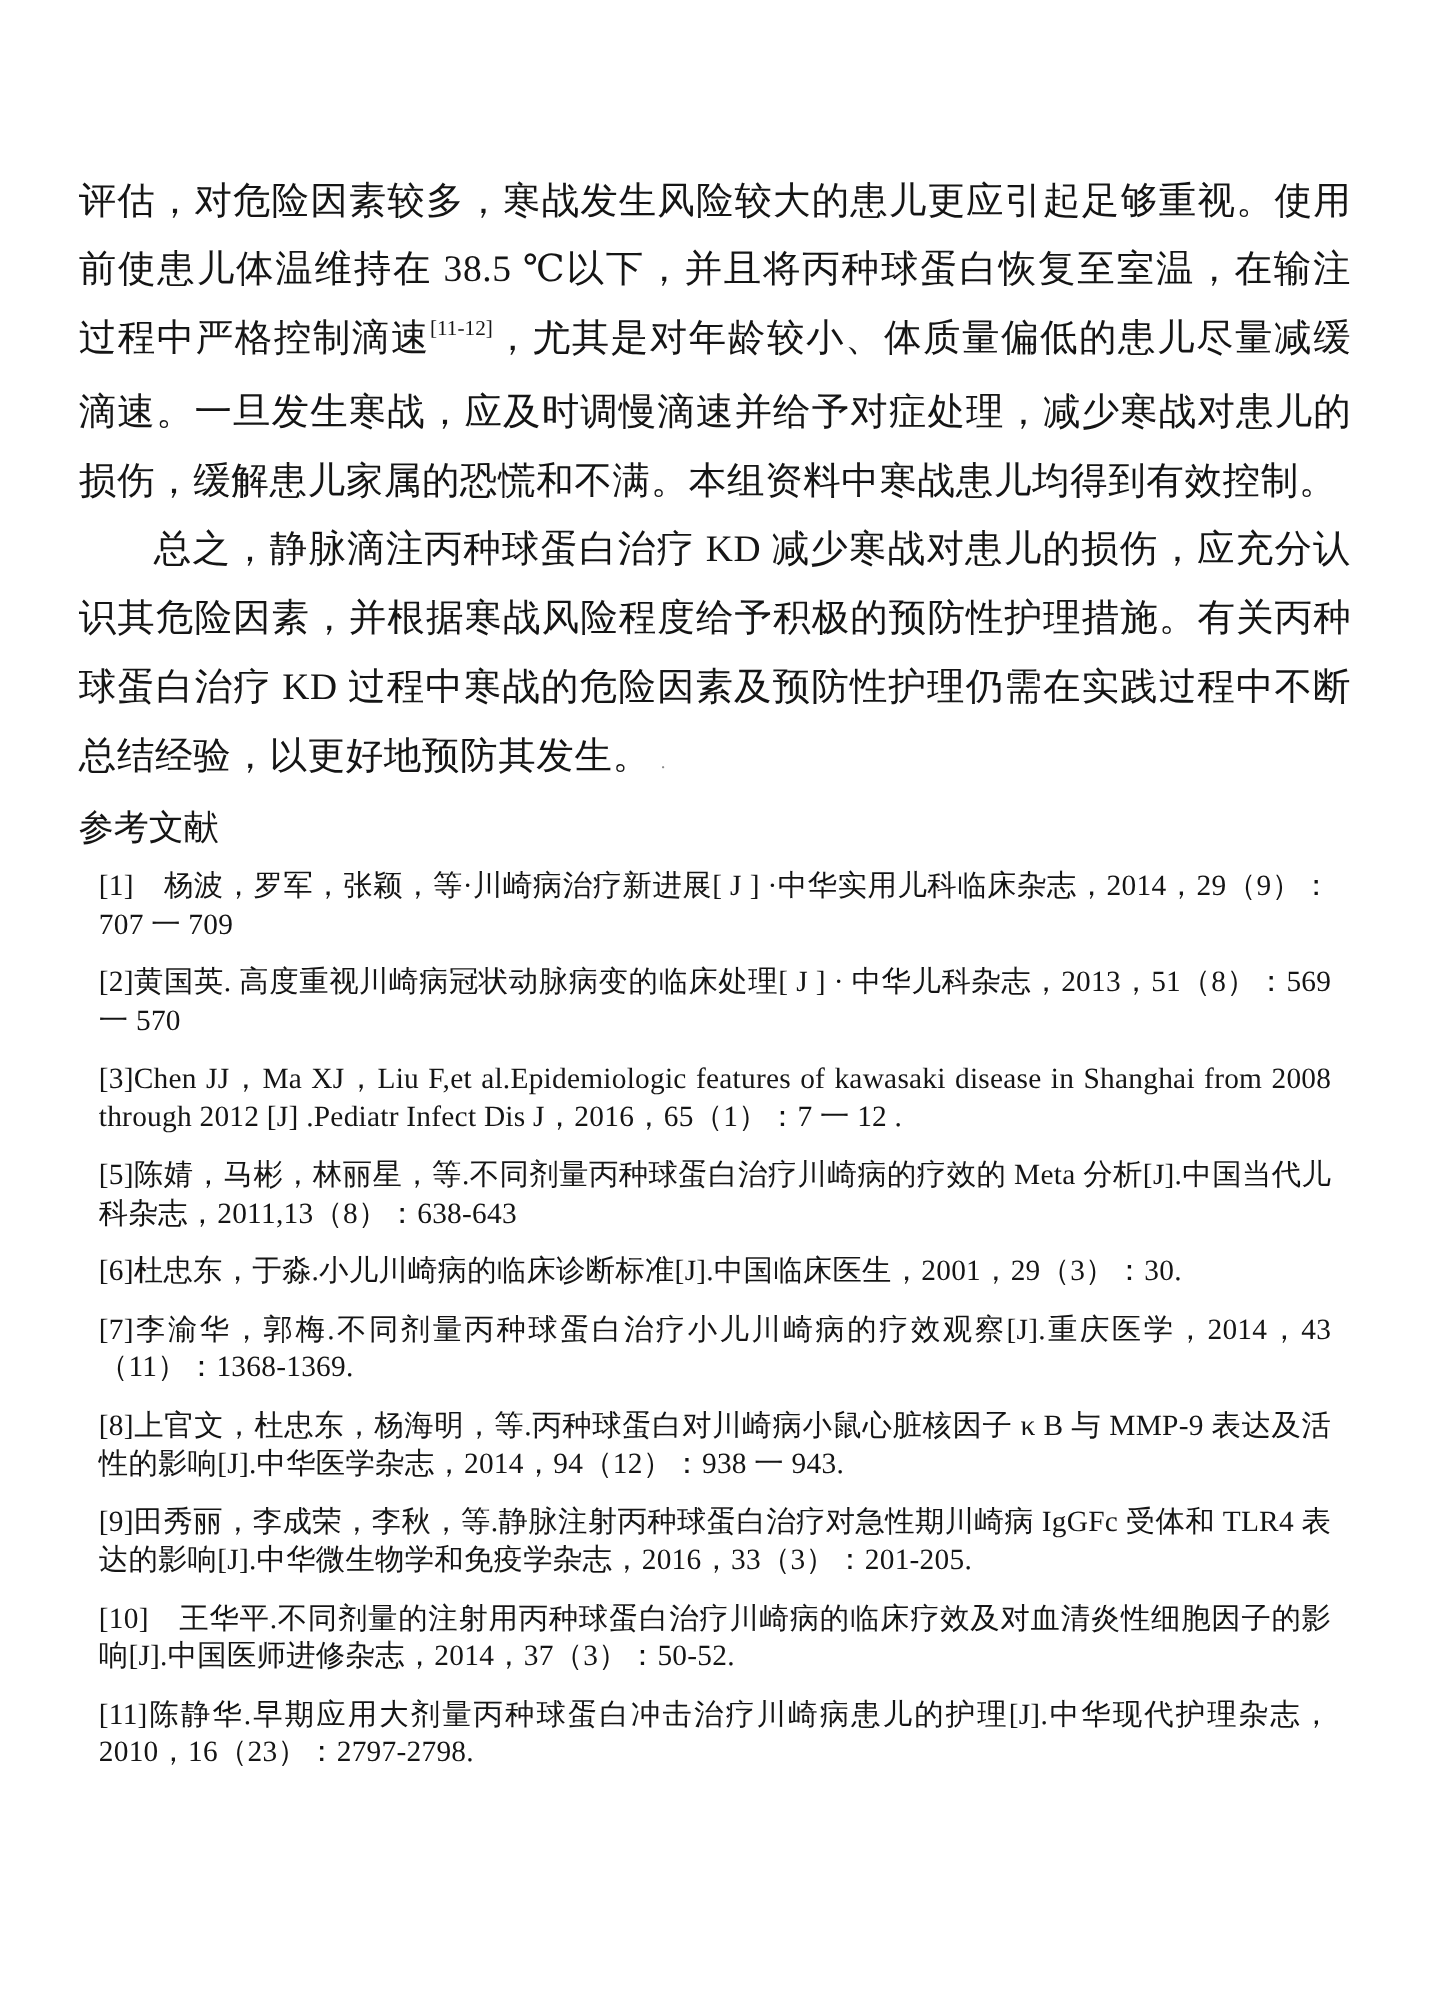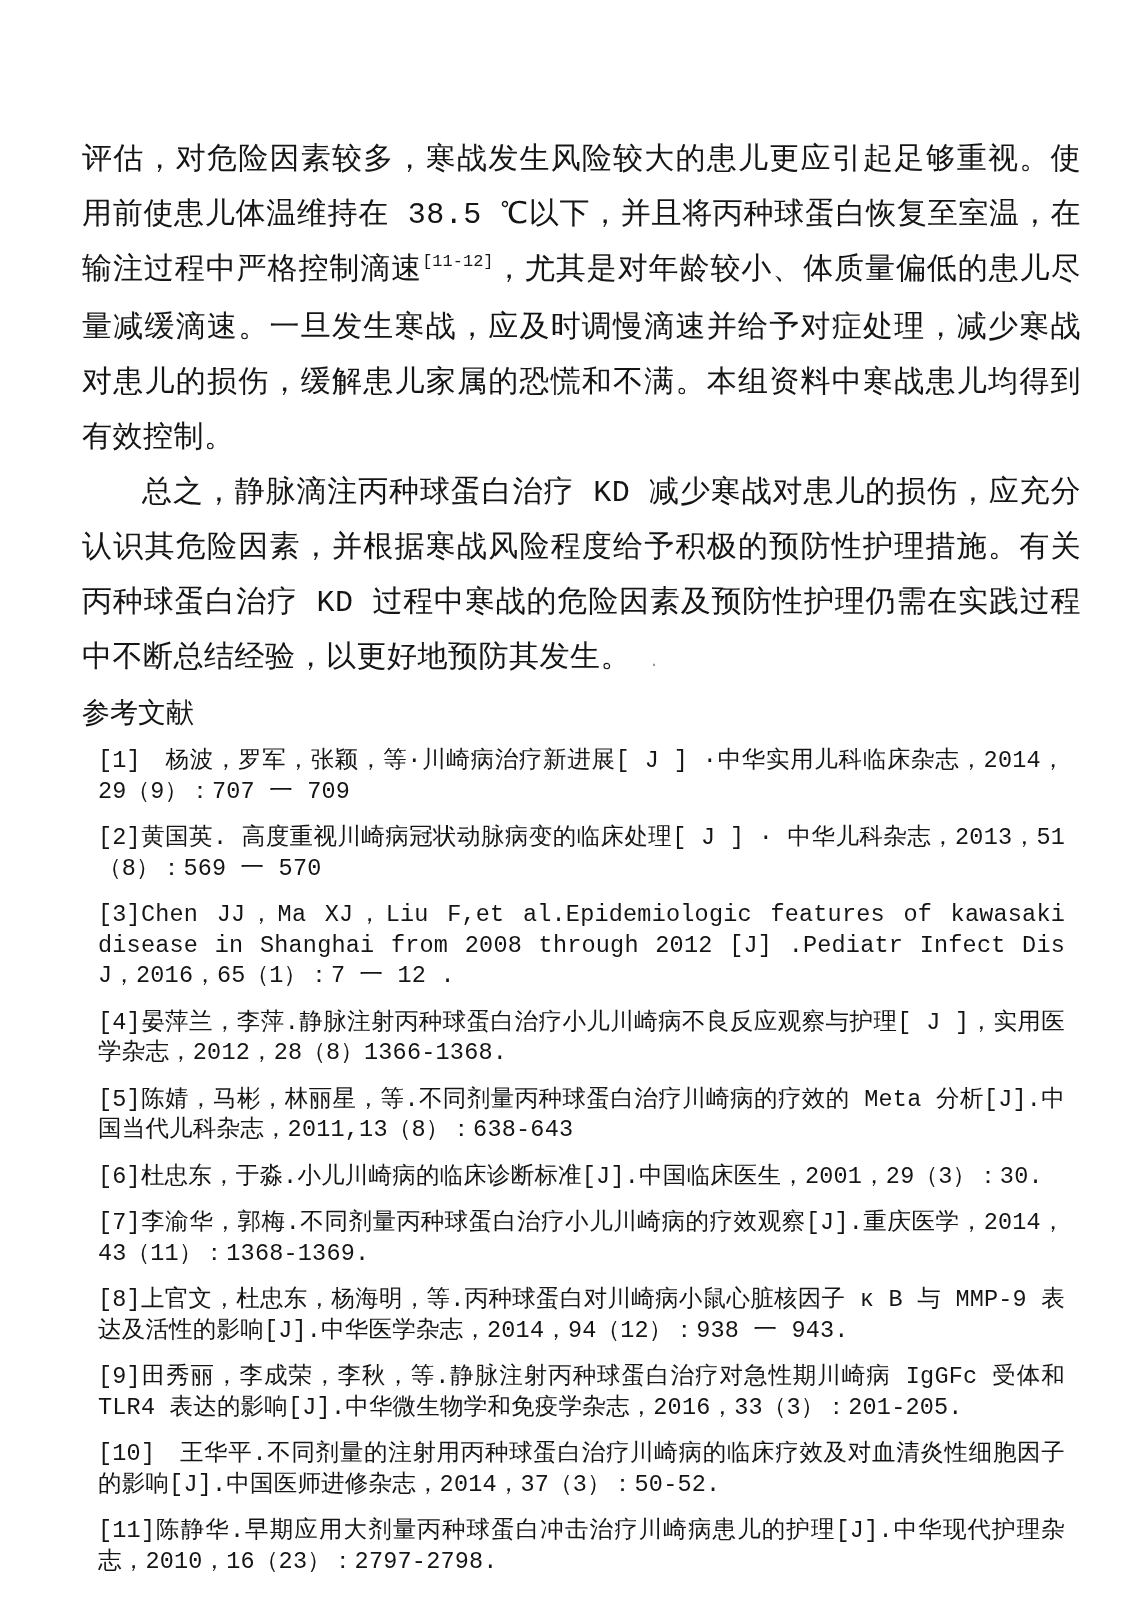--- a/index.html
+++ b/index.html
@@ -11,23 +11,22 @@
     width: 1145px;
     height: 1600px;
     overflow: hidden;
     font-family: "Liberation Serif", "DejaVu Serif", serif;
     color: #151515;
   }
   .page {
     box-sizing: border-box;
     width: 1145px;
     height: 1207px;
-    padding: 133px 64px 0 82px;
+    padding: 133px 64px 0 63px;
     background: #ffffff;
-    font-family: Liberation Mono, monospace;
   }
   .body-para {
     margin: 0;
     font-size: 30px;
     line-height: 55px;
     text-align: justify;
     letter-spacing: 0.5px;
   }
   .body-para.indent {
     text-indent: 60px;
@@ -71,21 +70,20 @@
   <p class="body-para indent">
     <span>总之，静脉滴注丙种球蛋白治疗 KD 减少寒战对患儿的损伤，应充分认识其危险因素，并根据寒战风险程度给予积极的预防性护理措施。有关丙种球蛋白治疗 KD 过程中寒战的危险因素及预防性护理仍需在实践过程中不断总结经验，以更好地预防其发生。</span> <span class="stray-mark">.</span>
   </p>
 
   <h3 class="refs-heading">参考文献</h3>
 
   <div class="refs">
     <p class="ref">[1]　杨波，罗军，张颖，等·川崎病治疗新进展[ J ] ·中华实用儿科临床杂志，2014，29（9）：707 一 709</p>
     <p class="ref">[2]黄国英. 高度重视川崎病冠状动脉病变的临床处理[ J ] · 中华儿科杂志，2013，51（8）：569 一 570</p>
     <p class="ref">[3]Chen JJ，Ma XJ，Liu F,et al.Epidemiologic features of kawasaki disease in Shanghai from 2008 through 2012 [J] .Pediatr Infect Dis J，2016，65（1）：7 一 12 .</p>
-    <p class="ref">[4]晏萍兰，李萍.静脉注射丙种球蛋白治疗小儿川崎病不良反应观察与护理[ J ]，实用医学杂志，2012，28（8）1366-1368.</p>
     <p class="ref">[5]陈婧，马彬，林丽星，等.不同剂量丙种球蛋白治疗川崎病的疗效的 Meta 分析[J].中国当代儿科杂志，2011,13（8）：638-643</p>
     <p class="ref">[6]杜忠东，于淼.小儿川崎病的临床诊断标准[J].中国临床医生，2001，29（3）：30.</p>
     <p class="ref">[7]李渝华，郭梅.不同剂量丙种球蛋白治疗小儿川崎病的疗效观察[J].重庆医学，2014，43（11）：1368-1369.</p>
     <p class="ref">[8]上官文，杜忠东，杨海明，等.丙种球蛋白对川崎病小鼠心脏核因子 κ B 与 MMP-9 表达及活性的影响[J].中华医学杂志，2014，94（12）：938 一 943.</p>
     <p class="ref">[9]田秀丽，李成荣，李秋，等.静脉注射丙种球蛋白治疗对急性期川崎病 IgGFc 受体和 TLR4 表达的影响[J].中华微生物学和免疫学杂志，2016，33（3）：201-205.</p>
     <p class="ref">[10]　王华平.不同剂量的注射用丙种球蛋白治疗川崎病的临床疗效及对血清炎性细胞因子的影响[J].中国医师进修杂志，2014，37（3）：50-52.</p>
     <p class="ref">[11]陈静华.早期应用大剂量丙种球蛋白冲击治疗川崎病患儿的护理[J].中华现代护理杂志，2010，16（23）：2797-2798.</p>
   </div>
 
 </div>

